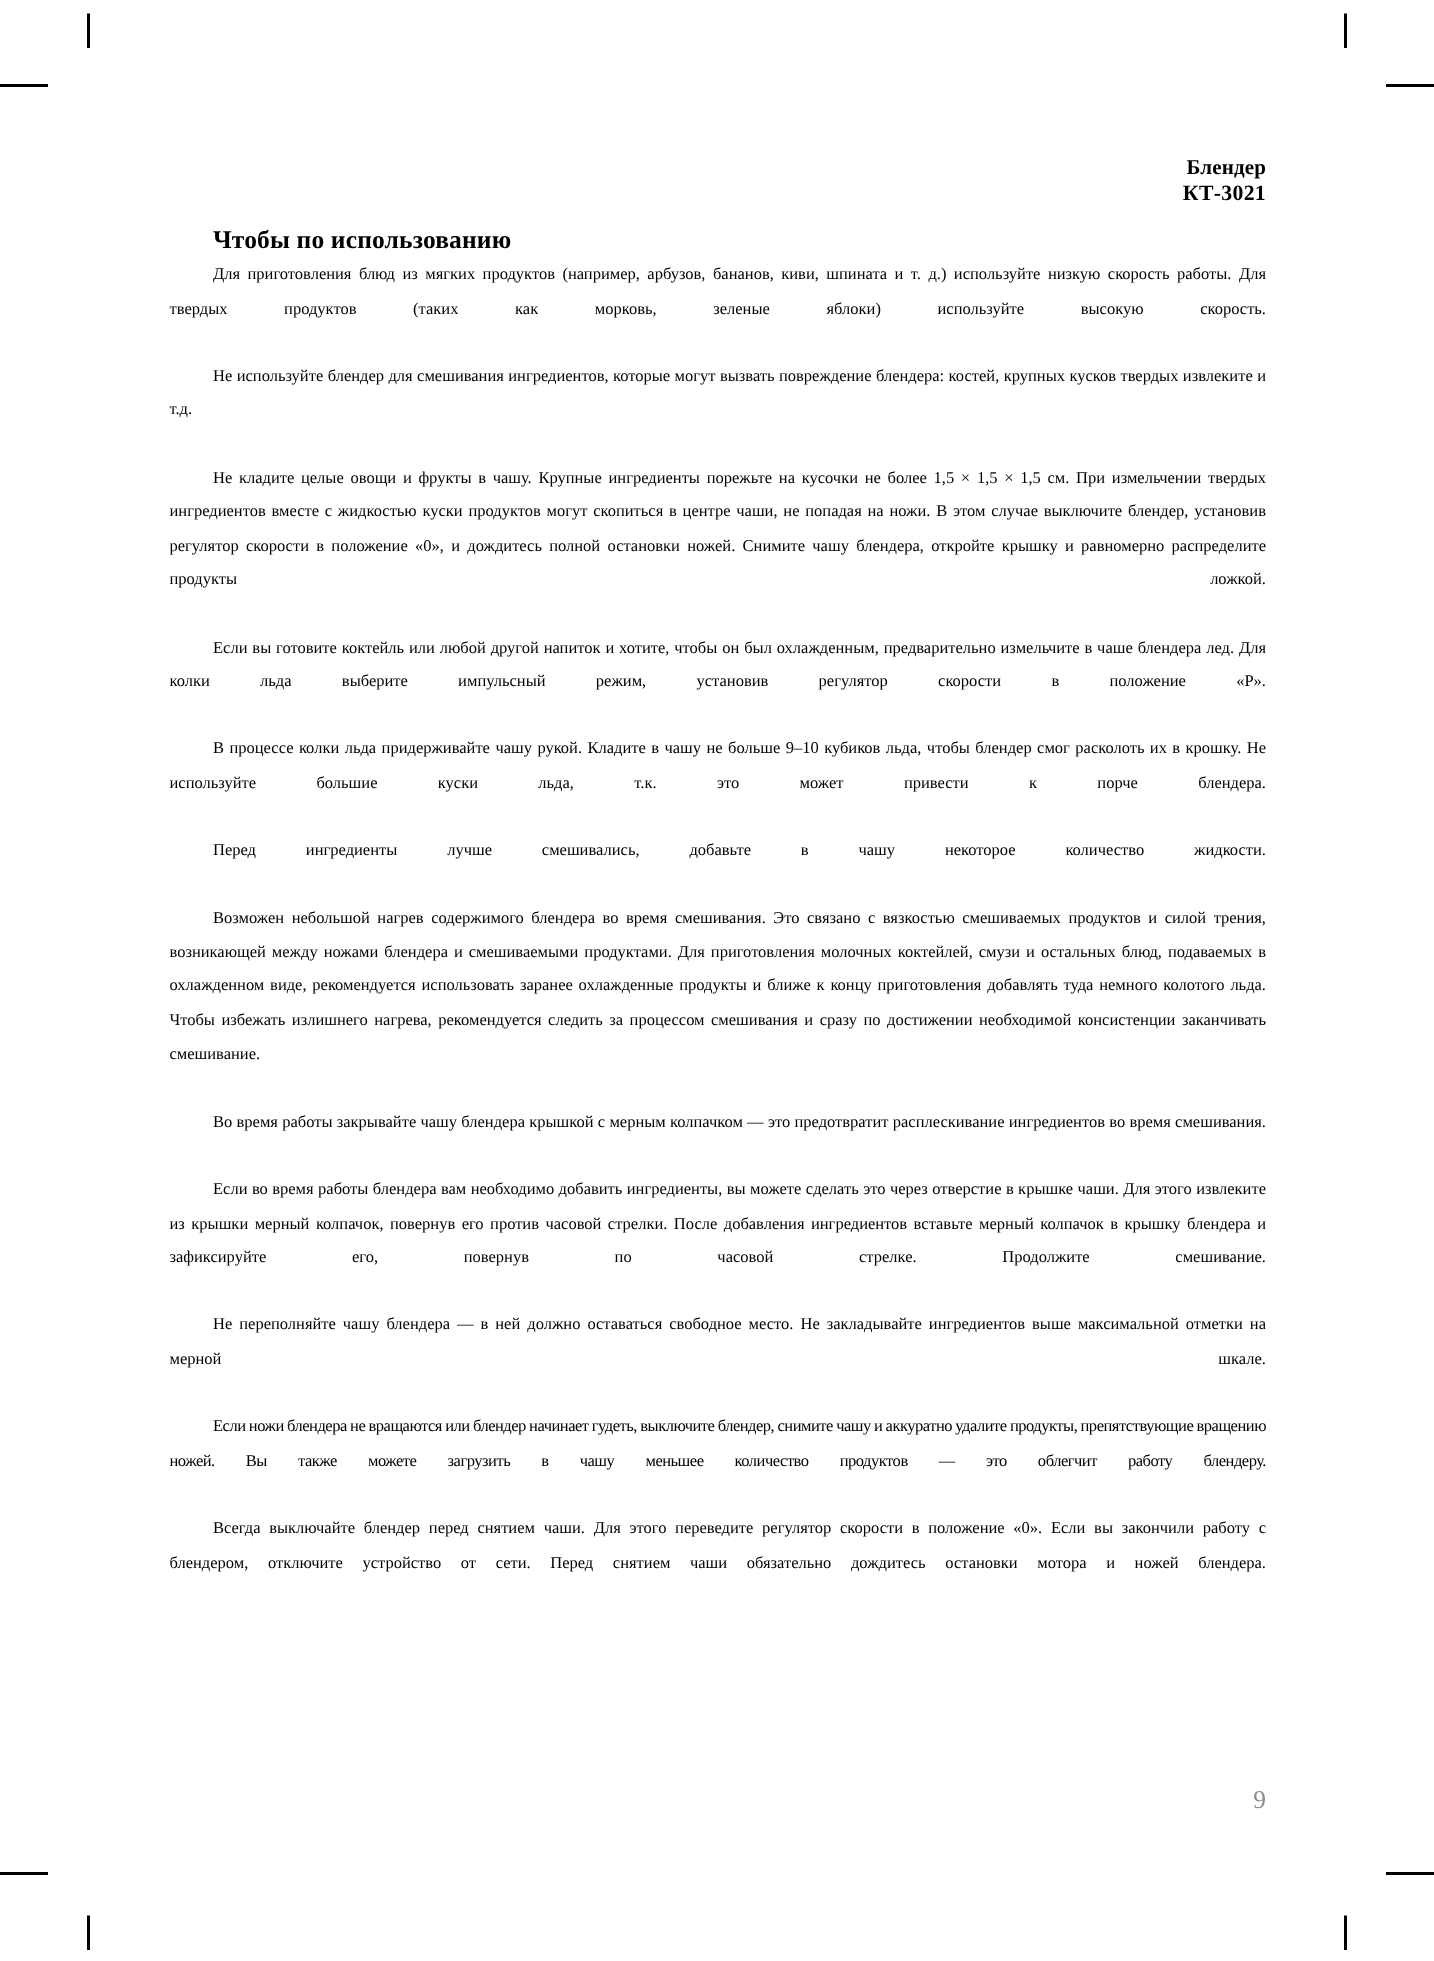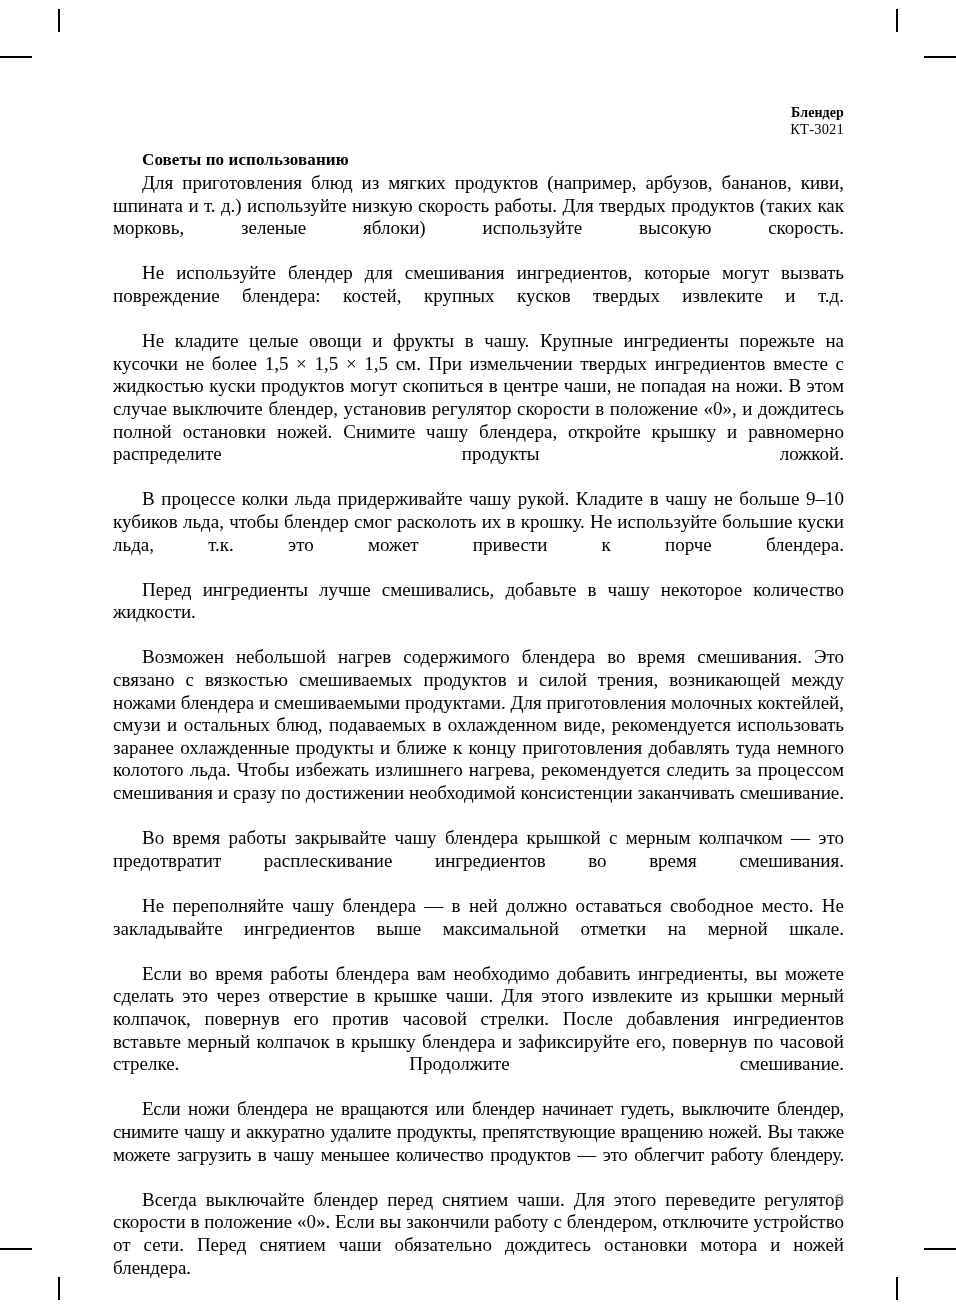--- a/index.html
+++ b/index.html
@@ -52,34 +52,35 @@
   .running-head .rh-title {
     display: block;
     font-weight: bold;
     font-size: 14px;
     letter-spacing: 0.1px;
   }
   .running-head .rh-model {
     display: block;
     font-size: 14.5px;
     letter-spacing: 0.2px;
+    font-weight: bold;
   }
 
   .section-heading {
     font-weight: bold;
     font-size: 17px;
     line-height: 22.5px;
     text-indent: 29px;
     margin: 0 0 0.5px 0;
     letter-spacing: 0.1px;
   }
 
   .body-copy p {
     margin: 0;
-    font-size: 19px;
+    font-size: 11px;
     line-height: 22.6px;
     text-align: justify;
     text-justify: inter-word;
     text-indent: 29px;
     hyphens: manual;
     -webkit-hyphens: manual;
   }
   
   .body-copy p:after {
     content: "";
@@ -120,32 +121,33 @@
   <div class="crop crop-h crop-br-h"></div>
   <div class="crop crop-v crop-br-v"></div>
 
   <div class="content">
 
     <div class="running-head">
       <span class="rh-title">Блендер</span>
       <span class="rh-model">КТ-3021</span>
     </div>
 
-    <h2 class="section-heading">Советы по использованию</h2>
+    <h2 class="section-heading">Чтобы по использованию</h2>
 
     <div class="body-copy">
       <p>Для приготовления блюд из мягких продуктов (например, арбузов, бананов, киви, шпината и т. д.) используйте низкую скорость работы. Для твердых продуктов (таких как морковь, зеленые яблоки) используйте высокую скорость.</p>
       <p>Не используйте блендер для смешивания ингредиентов, которые могут вызвать повреждение блендера: костей, крупных кусков твердых извлеките и т.д.</p>
       <p>Не кладите целые овощи и фрукты в чашу. Крупные ингредиенты порежьте на кусочки не более 1,5 × 1,5 × 1,5 см. При измельчении твердых ингредиентов вместе с жидкостью куски продуктов могут скопиться в центре чаши, не попадая на ножи. В этом случае выключите блендер, установив регулятор скорости в положение «0», и дождитесь полной остановки ножей. Снимите чашу блендера, откройте крышку и равномерно распределите продукты ложкой.</p>
+      <p>Если вы готовите коктейль или любой другой напиток и хотите, чтобы он был охлажденным, предварительно измельчите в чаше блендера лед. Для колки льда выберите импульсный режим, установив регулятор скорости в положение «P».</p>
       <p>В процессе колки льда придерживайте чашу рукой. Кладите в чашу не больше 9–10 кубиков льда, чтобы блендер смог расколоть их в крошку. Не используйте большие куски льда, т.к. это может привести к порче блендера.</p>
       <p>Перед ингредиенты лучше смешивались, добавьте в чашу некоторое количество жидкости.</p>
       <p>Возможен небольшой нагрев содержимого блендера во время смешивания. Это связано с вязкостью смешиваемых продуктов и силой трения, возникающей между ножами блендера и смешиваемыми продуктами. Для приготовления молочных кок­тейлей, смузи и остальных блюд, подаваемых в охлажденном виде, рекомендуется использовать заранее охлажденные продукты и ближе к концу приготовления добав­лять туда немного колотого льда. Чтобы избежать излишнего нагрева, рекоменду­ется следить за процессом смешивания и сразу по достижении необходимой конси­стенции заканчивать смешивание.</p>
       <p>Во время работы закрывайте чашу блендера крышкой с мерным колпачком — это предотвратит расплескивание ингредиентов во время смешивания.</p>
+      <p>Если во время работы блендера вам необходимо добавить ингредиенты, вы можете сделать это через отверстие в крышке чаши. Для этого извлеките из крышки мерный колпачок, повернув его против часовой стрелки. После добавления ингре­диентов вставьте мерный колпачок в крышку блендера и зафиксируйте его, повер­нув по часовой стрелке. Продолжите смешивание.</p>
       <p>Не переполняйте чашу блендера — в ней должно оставаться свободное место. Не закладывайте ингредиентов выше максимальной отметки на мерной шкале.</p>
-      <p>Если во время работы блендера вам необходимо добавить ингредиенты, вы можете сделать это через отверстие в крышке чаши. Для этого извлеките из крышки мерный колпачок, повернув его против часовой стрелки. После добавления ингре­диентов вставьте мерный колпачок в крышку блендера и зафиксируйте его, повер­нув по часовой стрелке. Продолжите смешивание.</p>
       <p class="tight">Если ножи блендера не вращаются или блендер начинает гудеть, выключите блендер, снимите чашу и аккуратно удалите продукты, препятствующие вращению ножей. Вы также можете загрузить в чашу меньшее количество продуктов — это облегчит работу блендеру.</p>
       <p>Всегда выключайте блендер перед снятием чаши. Для этого переведите регуля­тор скорости в положение «0». Если вы закончили работу с блендером, отключите устройство от сети. Перед снятием чаши обязательно дождитесь остановки мотора и ножей блендера.</p>
 
     </div>
 
     <div class="folio">9</div>
 
   </div>
 </div>
 

